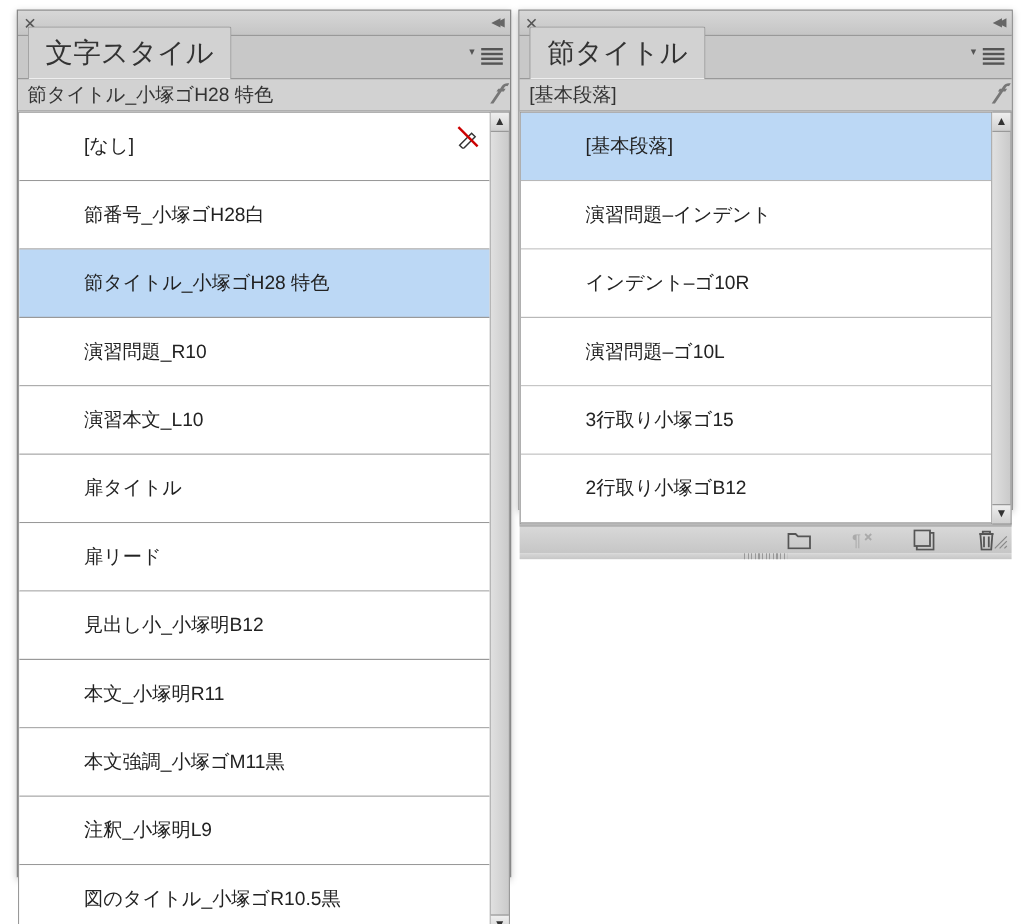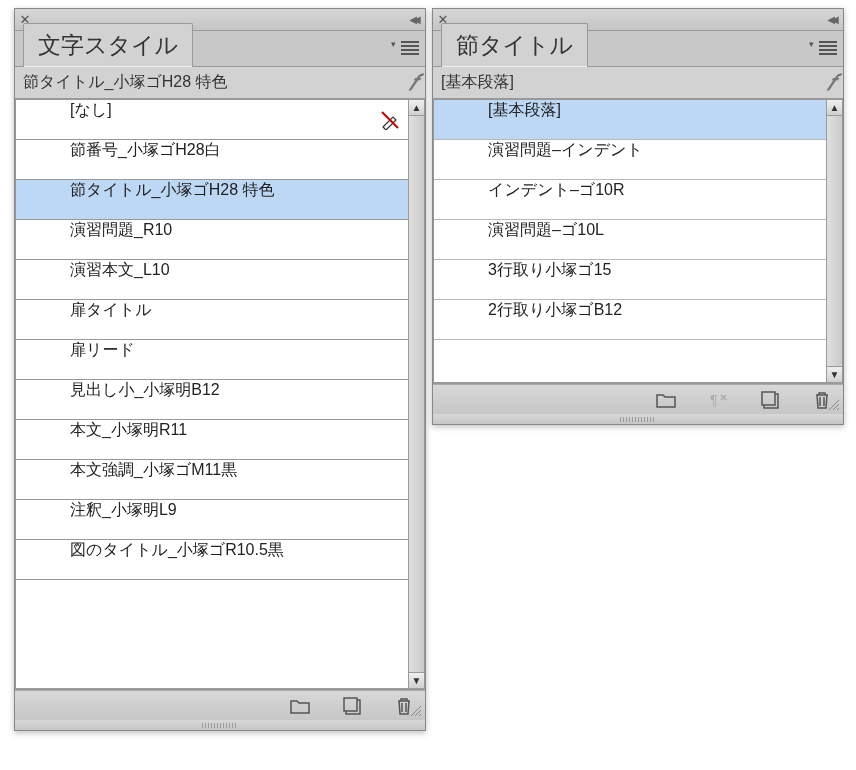--- a/index.html
+++ b/index.html
@@ -22,21 +22,21 @@
 .currentrow { height:32px; background:#d2d2d2; border-bottom:1px solid #999; display:flex; align-items:center; padding:0 8px; font-size:16px; color:#333; justify-content:space-between; }
 .bolt { font-size:22px; color:#777; font-style:italic; font-weight:bold; transform:skewX(-12deg); }
 
 .listwrap { flex:1; display:flex; border-bottom:1px solid #999; background:#d2d2d2; }
 .list { flex:1; background:#fff; border:1px solid #999; margin:0; overflow:hidden; }
 .scrollbar { width:16px; background:linear-gradient(to right,#e0e0e0,#cacaca); border:1px solid #999; border-left:none; display:flex; flex-direction:column; }
 .scrollbar .up, .scrollbar .down { height:16px; display:flex; align-items:center; justify-content:center; font-size:10px; color:#333; background:linear-gradient(#efefef,#d0d0d0); border-bottom:1px solid #999; cursor:pointer; }
 .scrollbar .down { border-bottom:none; border-top:1px solid #999; }
 .scrollbar .track { flex:1; }
 
-.row { height:40px; border-bottom:1px solid #b8b8b8; display:flex; align-items:flex-start; padding-left:54px; font-size:16px; color:#222; background:#fff; cursor:pointer; position:relative; }
+.row { height:57px; border-bottom:1px solid #b8b8b8; display:flex; align-items:center; padding-left:54px; font-size:16px; color:#222; background:#fff; cursor:pointer; position:relative; }
 .panel.p1 .row { border-bottom-color:#999; }
 .row.selected { background:#bcd8f5; }
 .row .eyedrop { position:absolute; right:8px; top:10px; width:20px; height:20px; }
 .emptyarea { background:#fff; flex:1; }
 
 .footer { height:30px; background:linear-gradient(#d8d8d8,#c6c6c6); display:flex; align-items:center; justify-content:flex-end; gap:30px; padding:0 10px; border-top:1px solid #aaa; position:relative; }
 .footer .icon { width:22px; height:22px; color:#555; display:flex; align-items:center; justify-content:center; cursor:pointer; }
 .footer .icon.disabled { color:#aaa; cursor:default; }
 .footer .resize { position:absolute; right:3px; bottom:3px; width:12px; height:12px; cursor:nwse-resize; }
 .footer .resize svg { display:block; }

